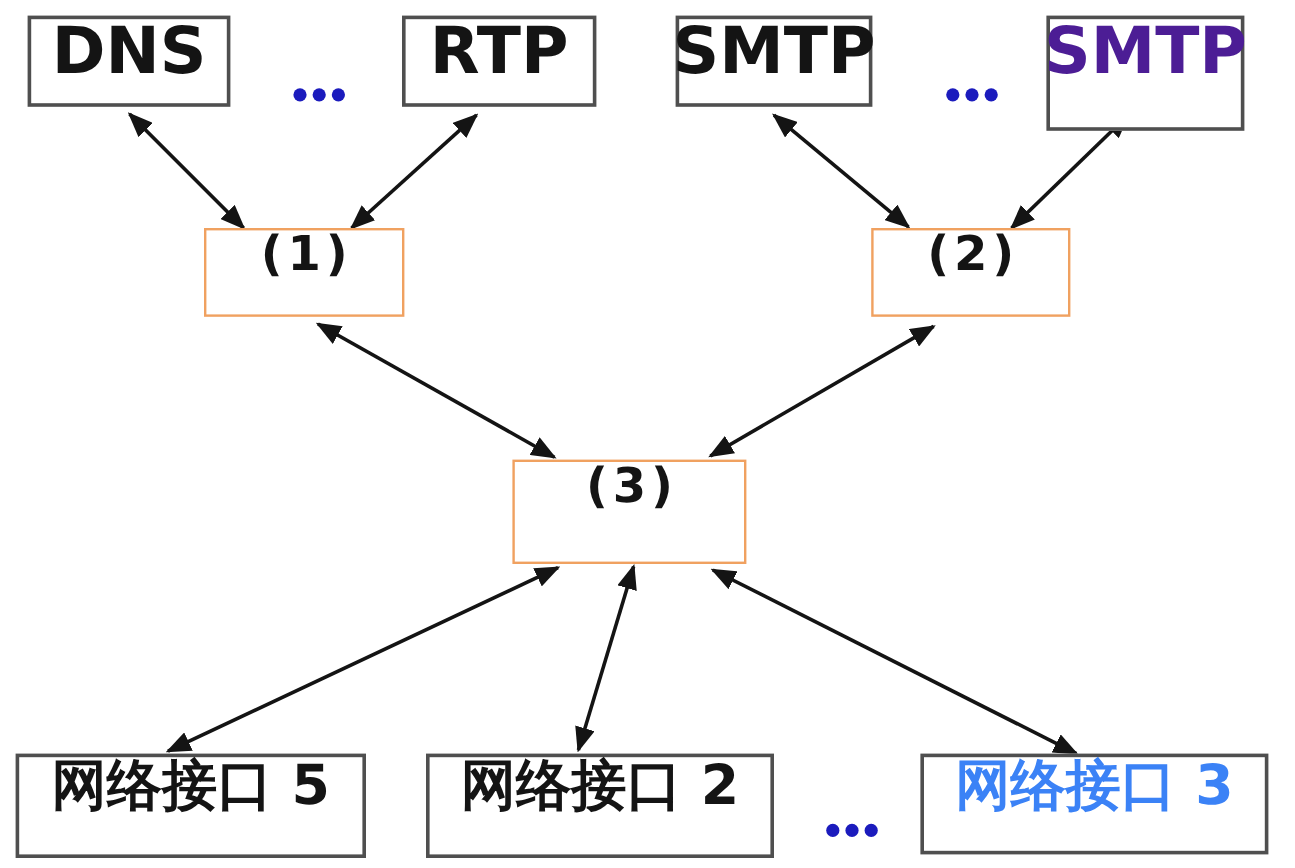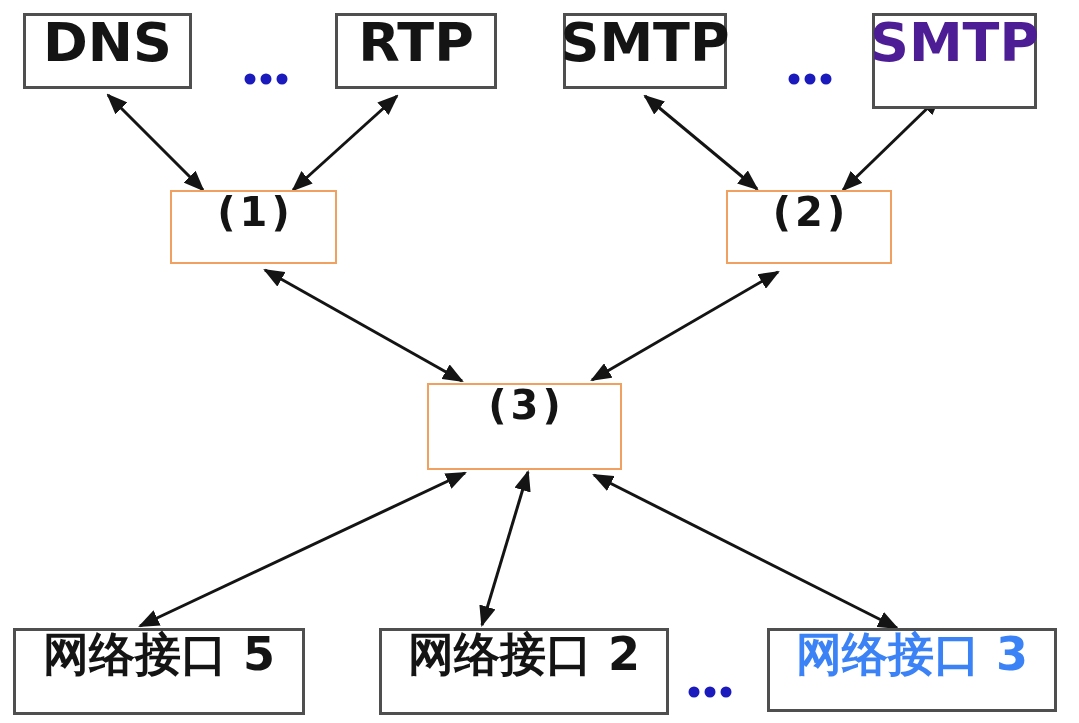--- a/index.html
+++ b/index.html
@@ -85,20 +85,20 @@
       </div>
       <div class="node layer" style="left: 726px; top: 190px; width: 166px; height: 74px; border: 2.5px solid rgb(240, 161, 96); color: rgb(20, 20, 20);">
         <span>(2)</span>
       </div>
       <div class="node layer" style="left: 427px; top: 383px; width: 195px; height: 87px; border: 2.5px solid rgb(240, 161, 96); color: rgb(20, 20, 20);">
         <span>(3)</span>
       </div>
       <div class="node interface" style="left: 13px; top: 628px; width: 292px; height: 87px; border: 3px solid rgb(79, 79, 79); color: rgb(20, 20, 20);">
         <span>网络接口 5</span>
       </div>
-      <div class="node interface" style="left: 355px; top: 628px; width: 290px; height: 87px; border: 3px solid rgb(79, 79, 79); color: rgb(20, 20, 20); margin-left: 24px;">
+      <div class="node interface" style="left: 355px; top: 628px; width: 290px; height: 87px; border: 3px solid rgb(79, 79, 79); color: rgb(20, 20, 20);">
         <span>网络接口 2</span>
       </div>
       <div class="node interface" style="left: 767px; top: 628px; width: 290px; height: 84px; border: 3px solid rgb(79, 79, 79); color: #3b82f6;">
         <span>网络接口 3</span>
       </div>
     </div>
 </div>
 
 </body></html>

